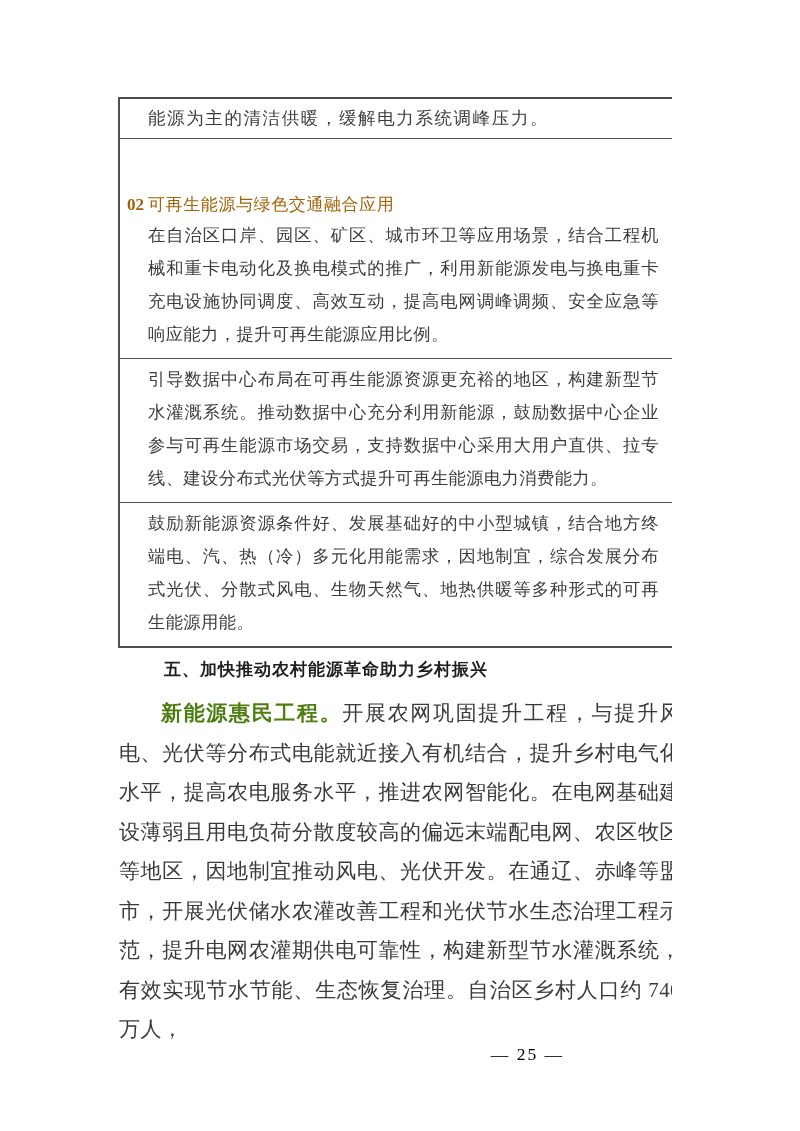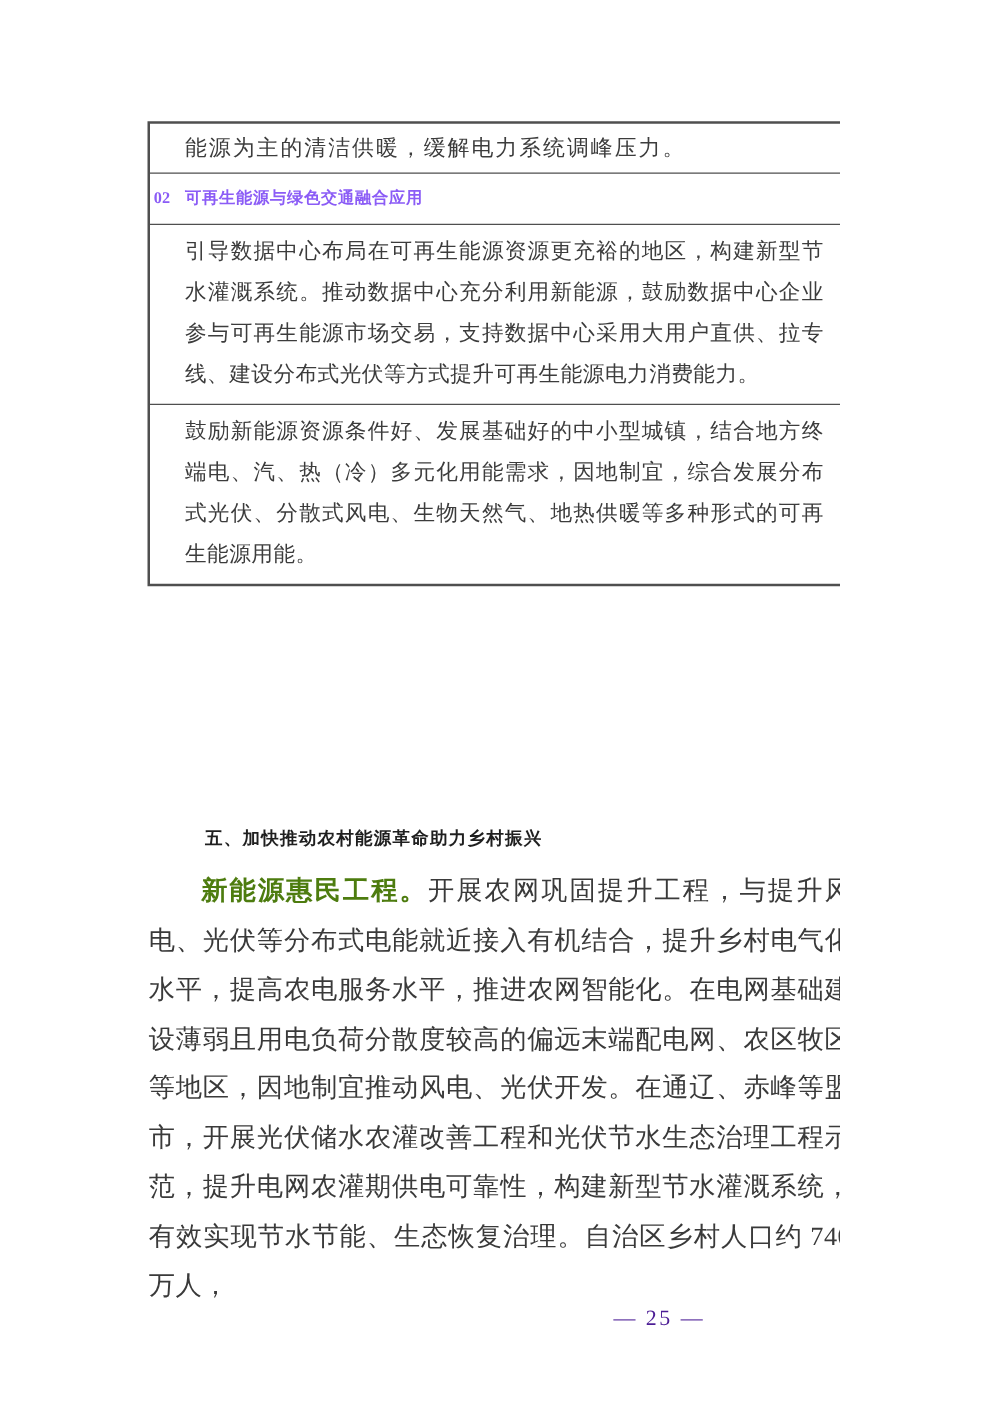--- a/index.html
+++ b/index.html
@@ -31,54 +31,56 @@
     font-size: 17.5px;
     line-height: 23px;
     letter-spacing: 1.6px;
     color: #3c3c3c;
   }
 
   .item { padding: 4px 18px 7px 3px; }
   .item-head {
     display: flex;
     align-items: baseline;
-    font-size: 13px;
+    font-size: 17px;
     line-height: 29px;
-    color: #8b5cf6;
+    color: #a16207;
     letter-spacing: 0.6px;
+    text-align: center;
   }
   .item-num {
     font-family: "Liberation Serif", serif;
     font-weight: 700;
     min-width: 25px;
     letter-spacing: 0;
   }
   .item-title {
     font-family: "Liberation Sans", sans-serif;
-    font-weight: 700;
+    font-weight: 400;
+    margin-top: 47px;
   }
   .item-body {
     margin-left: 25px;
     font-size: 17.3px;
     line-height: 33px;
     text-align: justify;
     text-justify: inter-character;
     letter-spacing: 0.4px;
     color: #3c3c3c;
   }
 
   
   .section-heading {
     position: absolute;
     left: 120px;
     top: 656px;
     width: 560px;
     font-family: "Liberation Sans", sans-serif;
     font-weight: 700;
-    font-size: 14px;
+    font-size: 17px;
     line-height: 28px;
     letter-spacing: 1px;
     color: #1f1f1f;
     text-indent: 44px;
   }
 
   
   .body-para {
     position: absolute;
     left: 119px;
@@ -98,37 +100,38 @@
     color: #4d7c0f;
   }
 
   
   .footer-pagenum {
     position: absolute;
     top: 1044px;
     right: 108px;
     font-size: 17.5px;
     letter-spacing: 2px;
-    color: #4c1d95;
+    color: #000000;
   }
 </style>
 </head>
 <body>
 
 <div class="page">
 
   <div class="tbl">
 
     <div class="tbl-row cont-row">能源为主的清洁供暖，缓解电力系统调峰压力。</div>
 
     <div class="tbl-row item">
       <div class="item-head">
         <span class="item-num">02</span>
         <span class="item-title">可再生能源与绿色交通融合应用</span>
       </div>
+      <div class="item-body">在自治区口岸、园区、矿区、城市环卫等应用场景，结合工程机械和重卡电动化及换电模式的推广，利用新能源发电与换电重卡充电设施协同调度、高效互动，提高电网调峰调频、安全应急等响应能力，提升可再生能源应用比例。</div>
     </div>
 
     <div class="tbl-row item">
       <div class="item-body">引导数据中心布局在可再生能源资源更充裕的地区，构建新型节水灌溉系统。推动数据中心充分利用新能源，鼓励数据中心企业参与可再生能源市场交易，支持数据中心采用大用户直供、拉专线、建设分布式光伏等方式提升可再生能源电力消费能力。</div>
     </div>
 
     <div class="tbl-row item">
       <div class="item-body">鼓励新能源资源条件好、发展基础好的中小型城镇，结合地方终端电、汽、热（冷）多元化用能需求，因地制宜，综合发展分布式光伏、分散式风电、生物天然气、地热供暖等多种形式的可再生能源用能。</div>
     </div>
 

